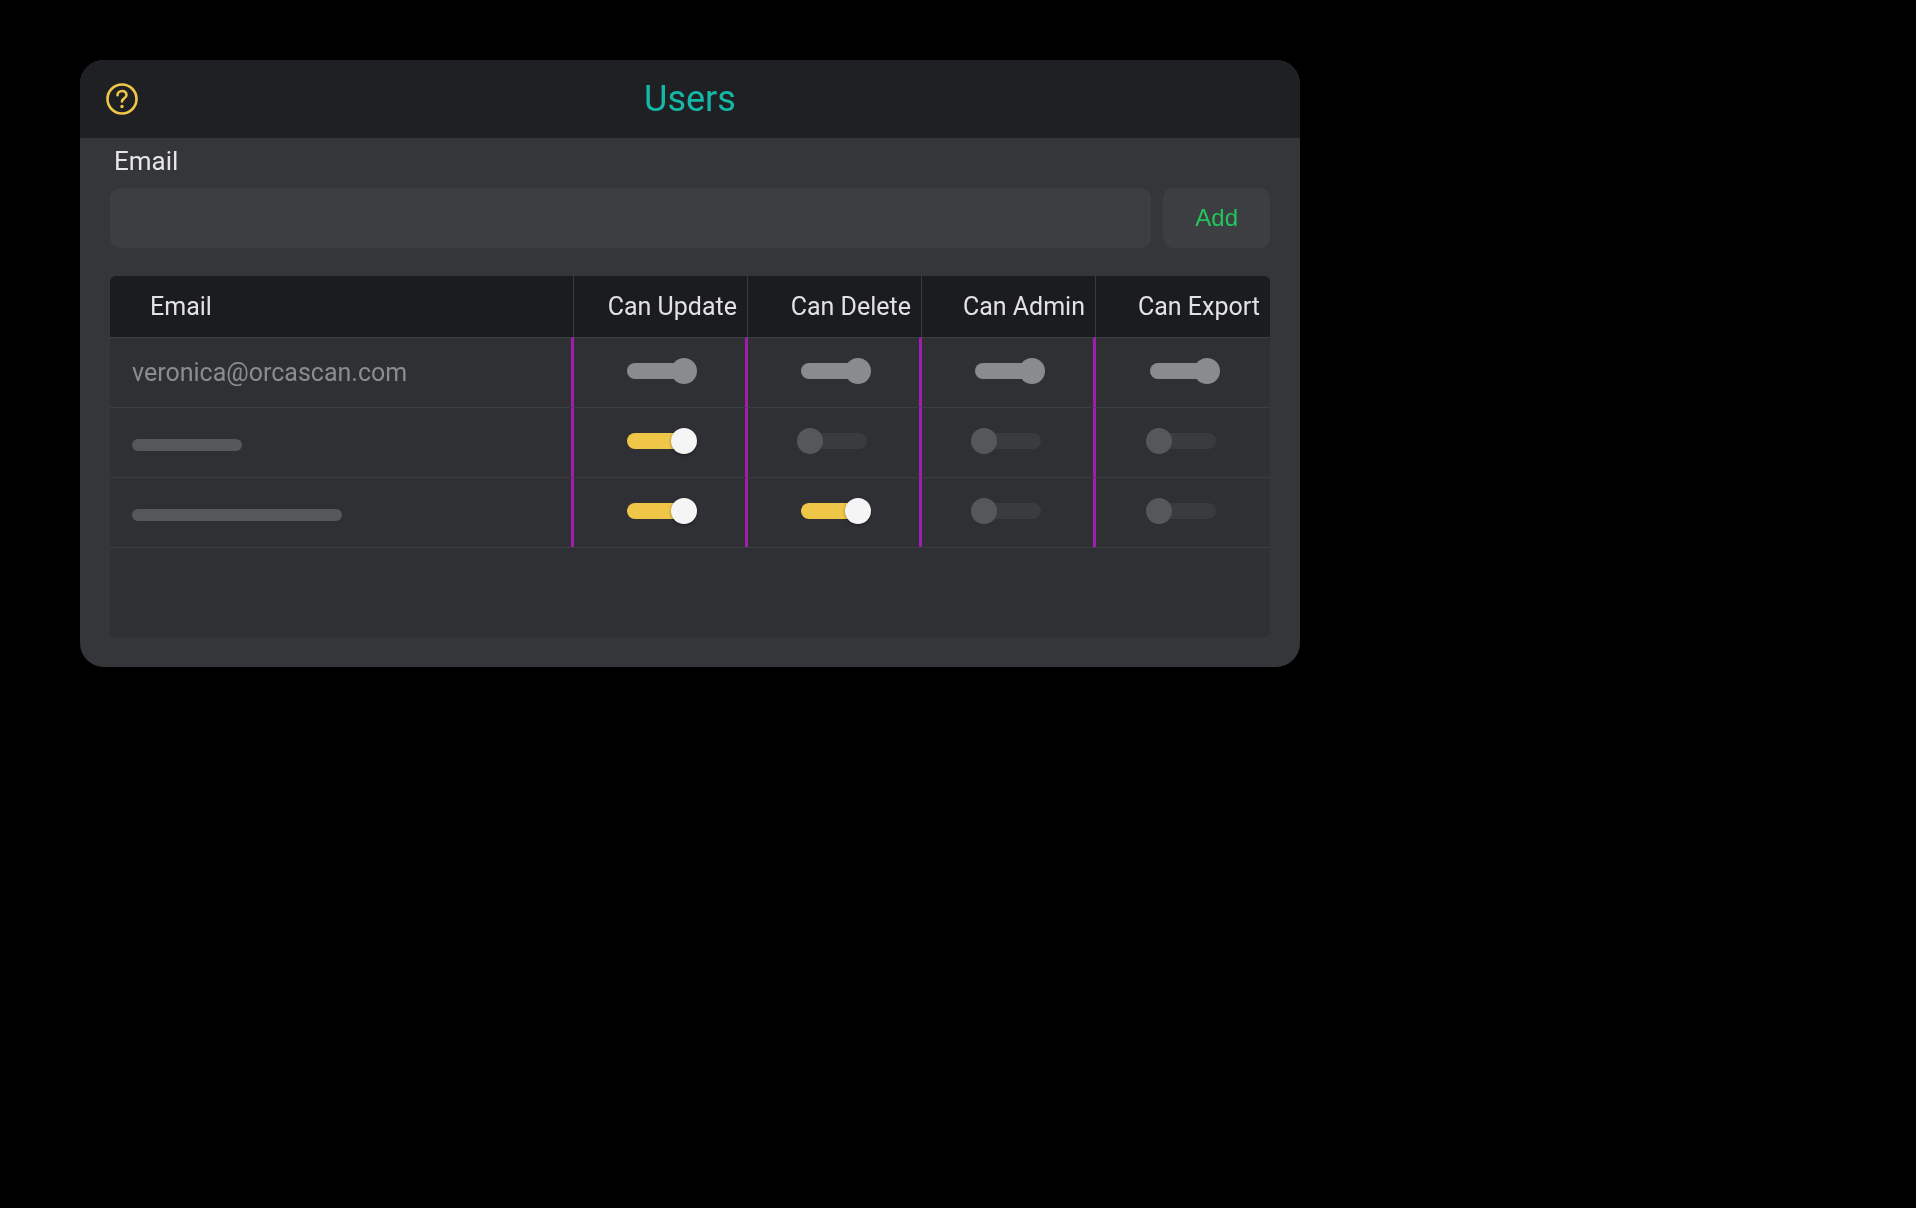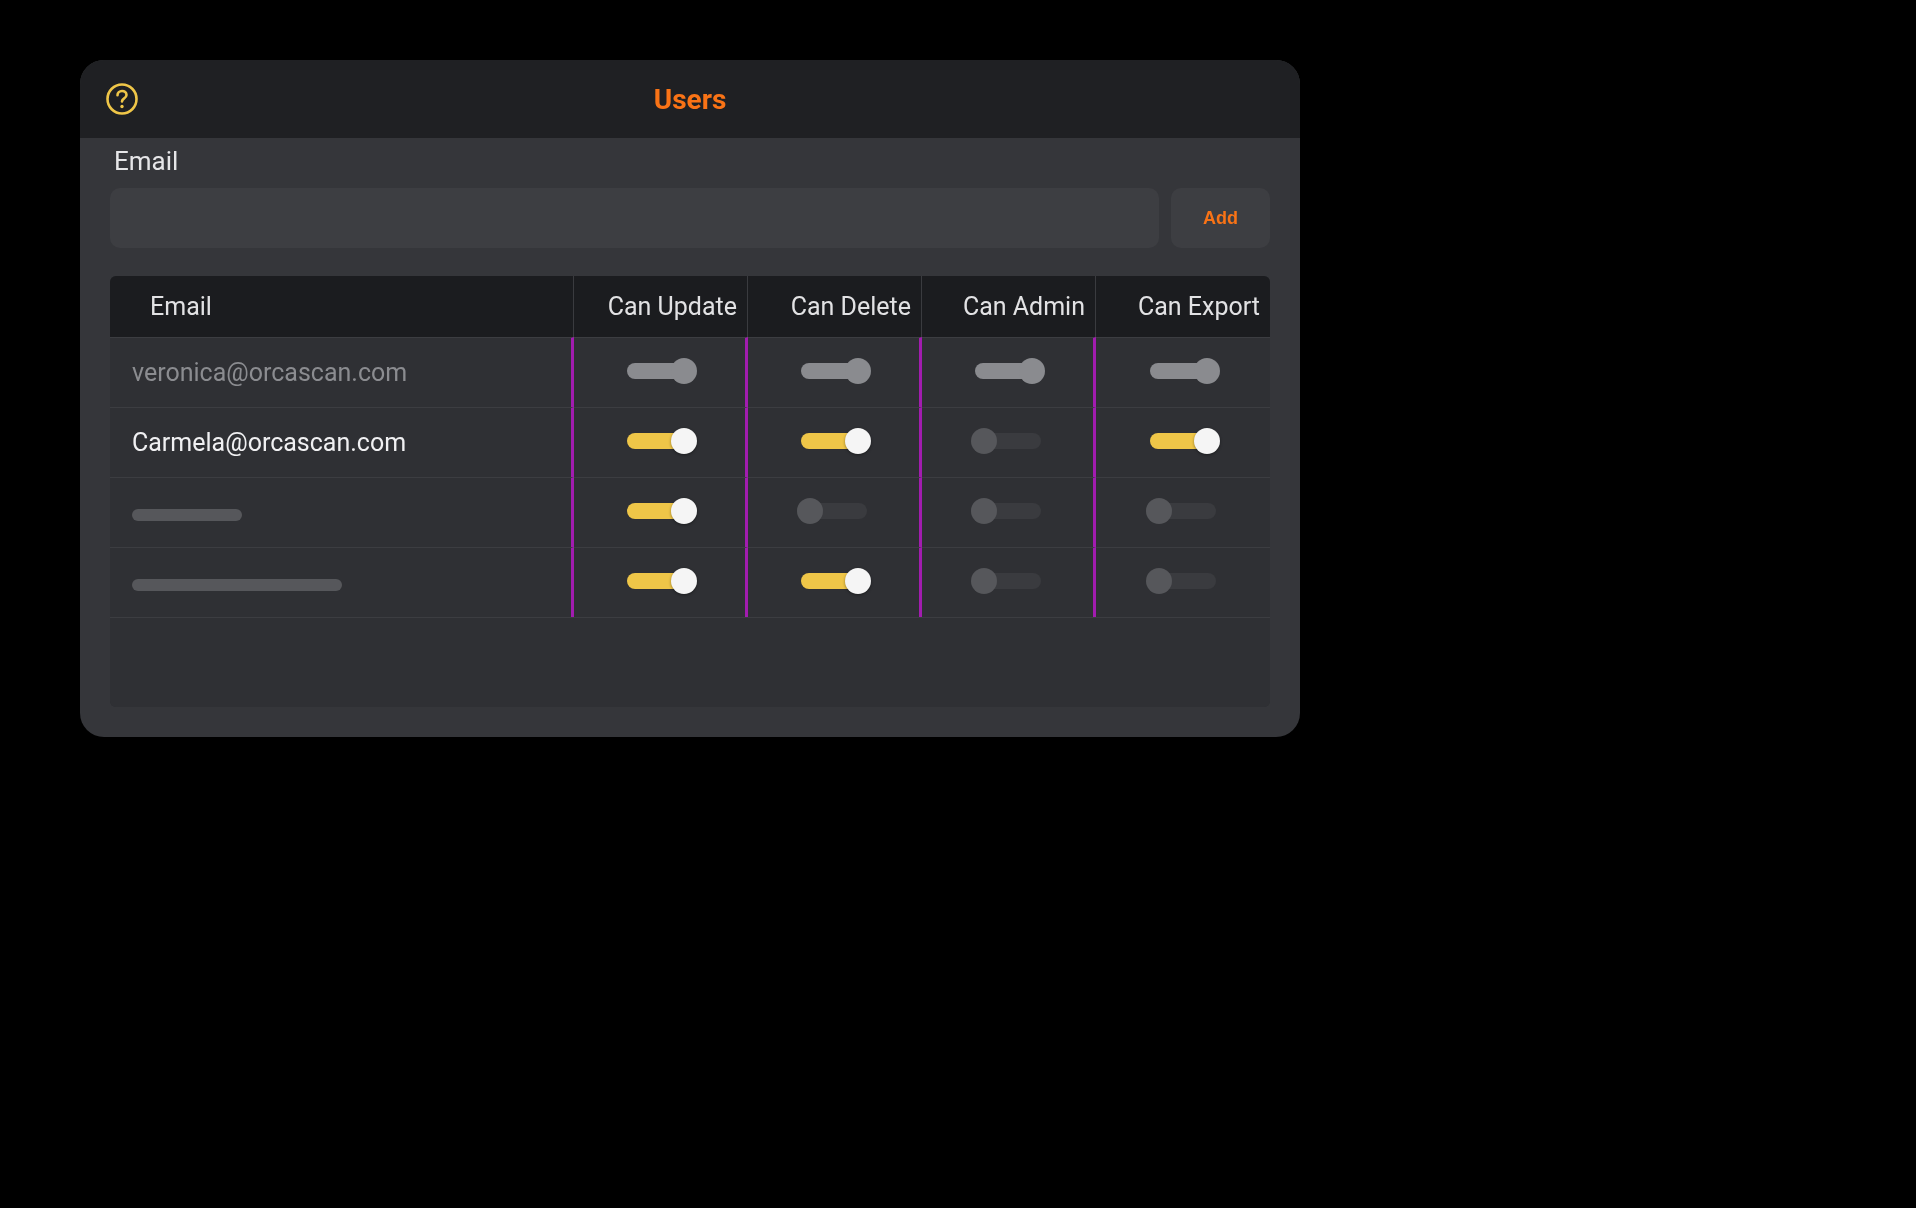--- a/index.html
+++ b/index.html
@@ -34,23 +34,23 @@
       top: 50%;
       transform: translateY(-50%);
       width: 36px;
       height: 36px;
       display: flex;
       align-items: center;
       justify-content: center;
     }
     .help-icon svg { display: block; }
     .panel-title {
-      color: #f97316;
-      font-size: 28px;
-      font-weight: 700;
+      color: #14b8a6;
+      font-size: 36px;
+      font-weight: 400;
     }
     .panel-body {
       padding: 8px 30px 30px 30px;
     }
     .email-label {
       color: #e6e6e8;
       font-size: 26px;
       font-weight: 400;
       margin-bottom: 12px;
       margin-left: 4px;
@@ -68,23 +68,23 @@
       height: 60px;
       padding: 0 18px;
       color: #e8e8ea;
       font-size: 22px;
       outline: none;
     }
     .add-button {
       background: #3d3e42;
       border: none;
       border-radius: 10px;
-      color: #f97316;
-      font-size: 18px;
-      font-weight: 700;
+      color: #22c55e;
+      font-size: 24px;
+      font-weight: 400;
       padding: 0 32px;
       height: 60px;
       cursor: pointer;
     }
     .users-table {
       width: 100%;
       border-collapse: separate;
       border-spacing: 0;
       background: #2f3034;
       border-radius: 6px;
@@ -209,35 +209,20 @@
                 <span class="knob"></span>
               </span></td>
             <td><span class="toggle on-grey">
                 <span class="knob"></span>
               </span></td>
             <td><span class="toggle on-grey">
                 <span class="knob"></span>
               </span></td>
           </tr>
           <tr class="active-row">
-            <td><span>Carmela@orcascan.com</span></td>
-            <td><span class="toggle on-yellow">
-                <span class="knob"></span>
-              </span></td>
-            <td><span class="toggle on-yellow">
-                <span class="knob"></span>
-              </span></td>
-            <td><span class="toggle off-dark">
-                <span class="knob"></span>
-              </span></td>
-            <td><span class="toggle on-yellow">
-                <span class="knob"></span>
-              </span></td>
-          </tr>
-          <tr class="active-row">
             <td><span class="placeholder-bar short"></span></td>
             <td><span class="toggle on-yellow">
                 <span class="knob"></span>
               </span></td>
             <td><span class="toggle off-dark">
                 <span class="knob"></span>
               </span></td>
             <td><span class="toggle off-dark">
                 <span class="knob"></span>
               </span></td>

